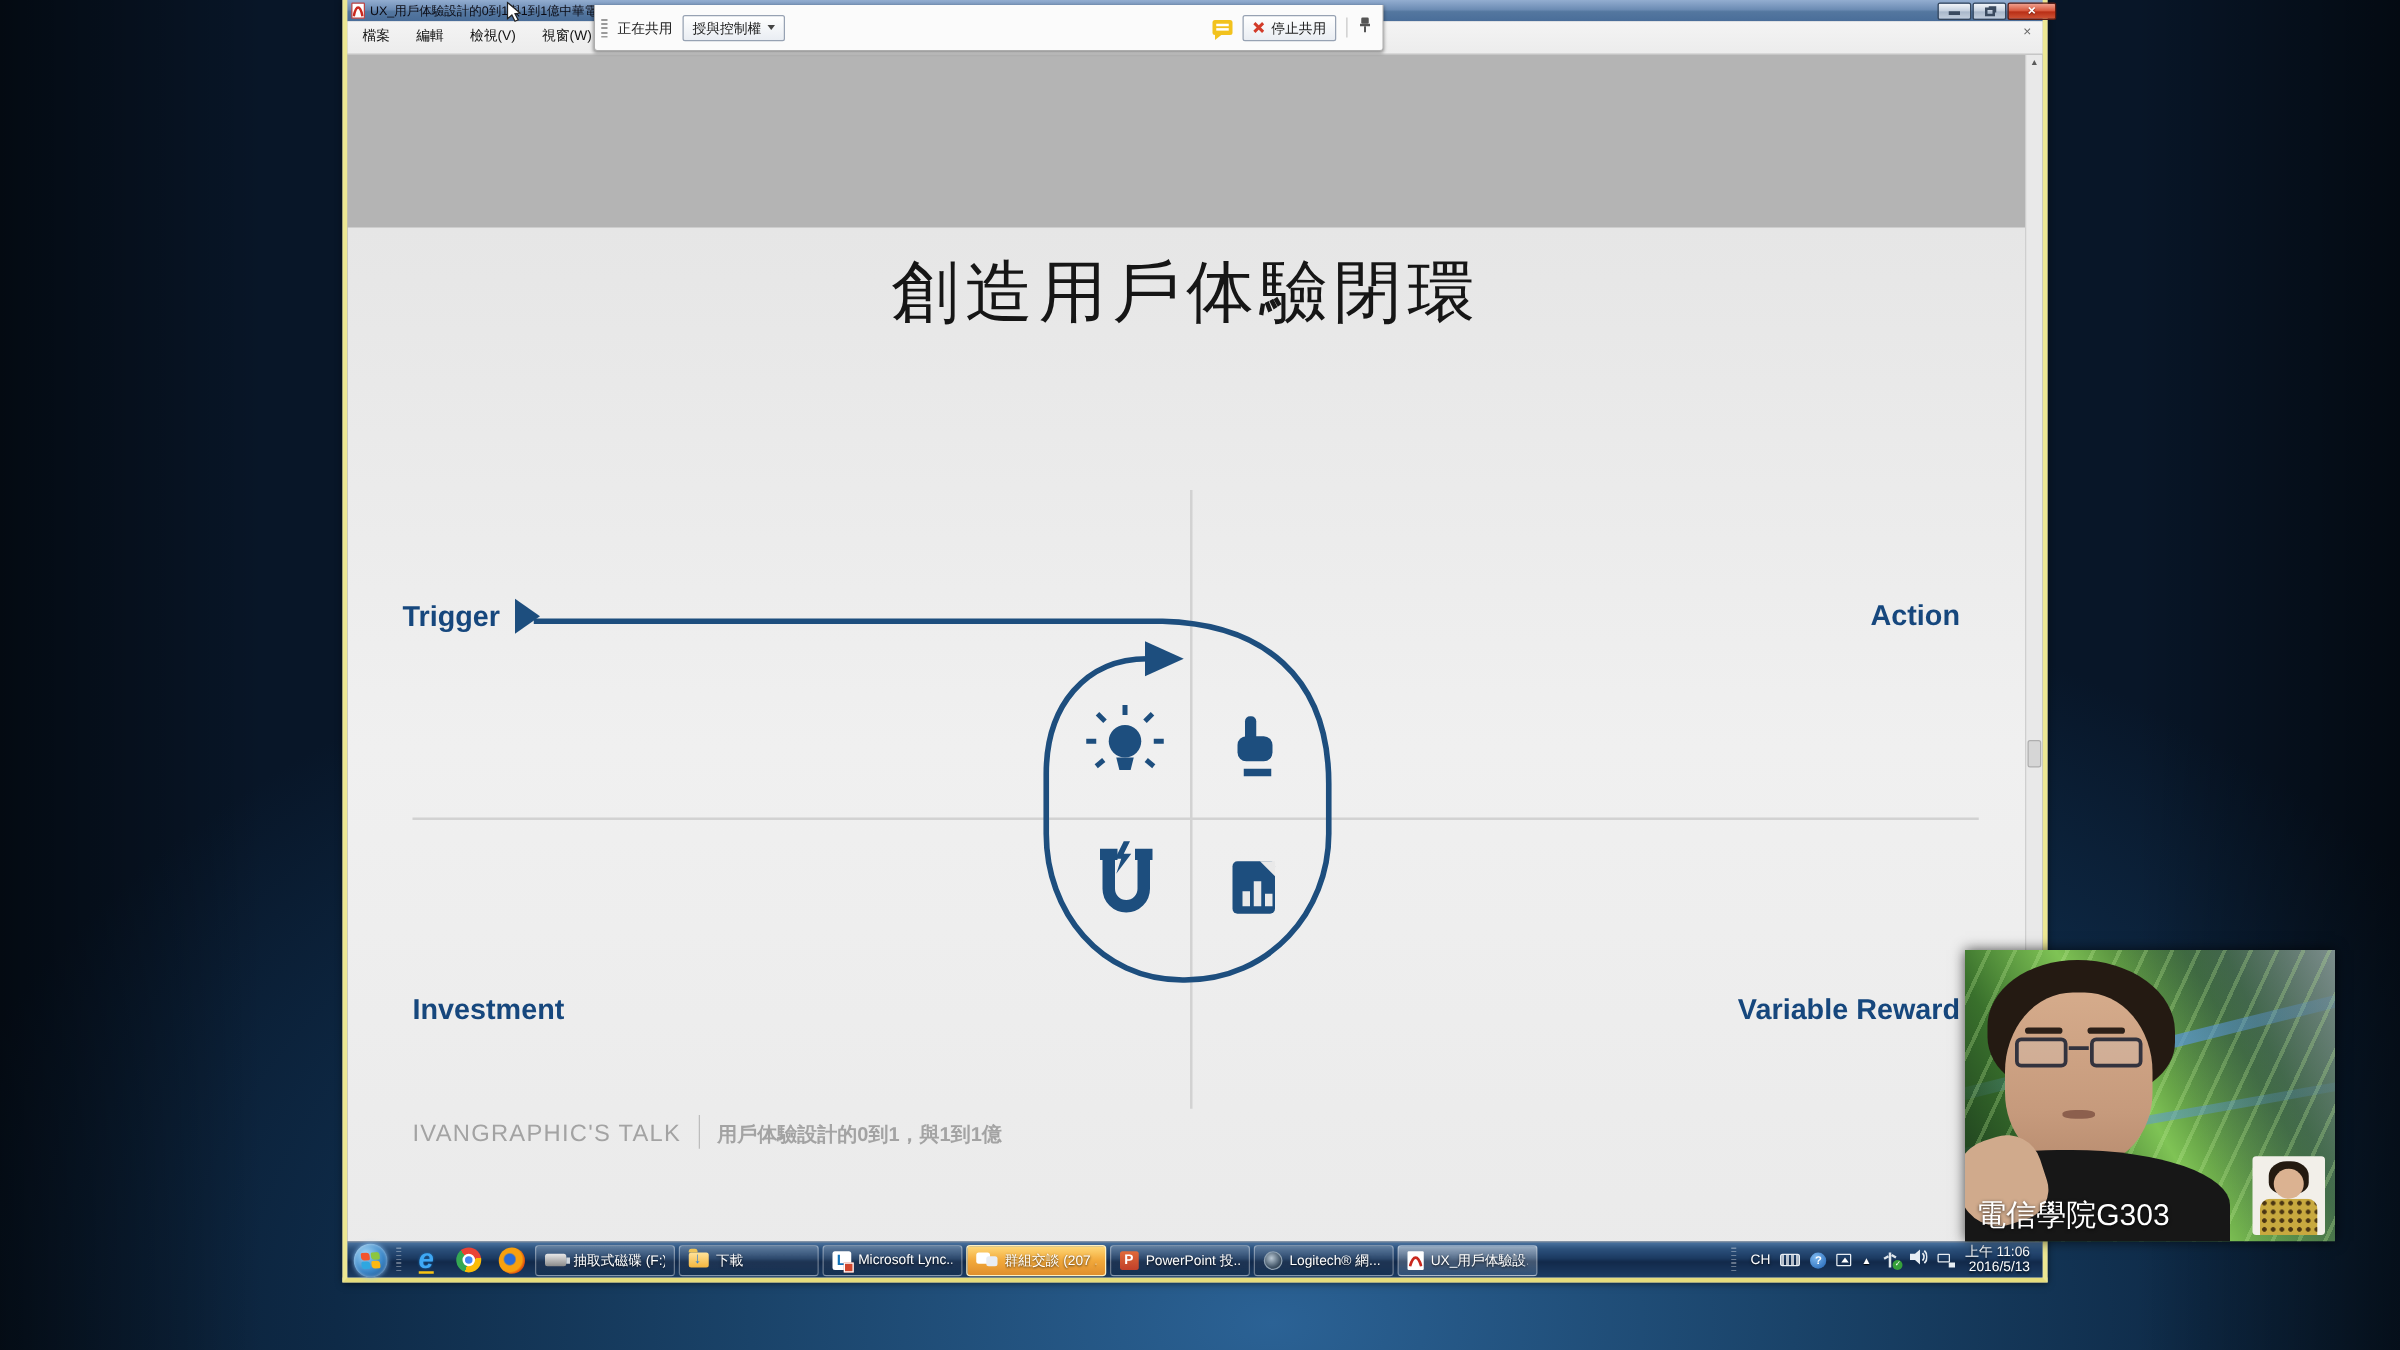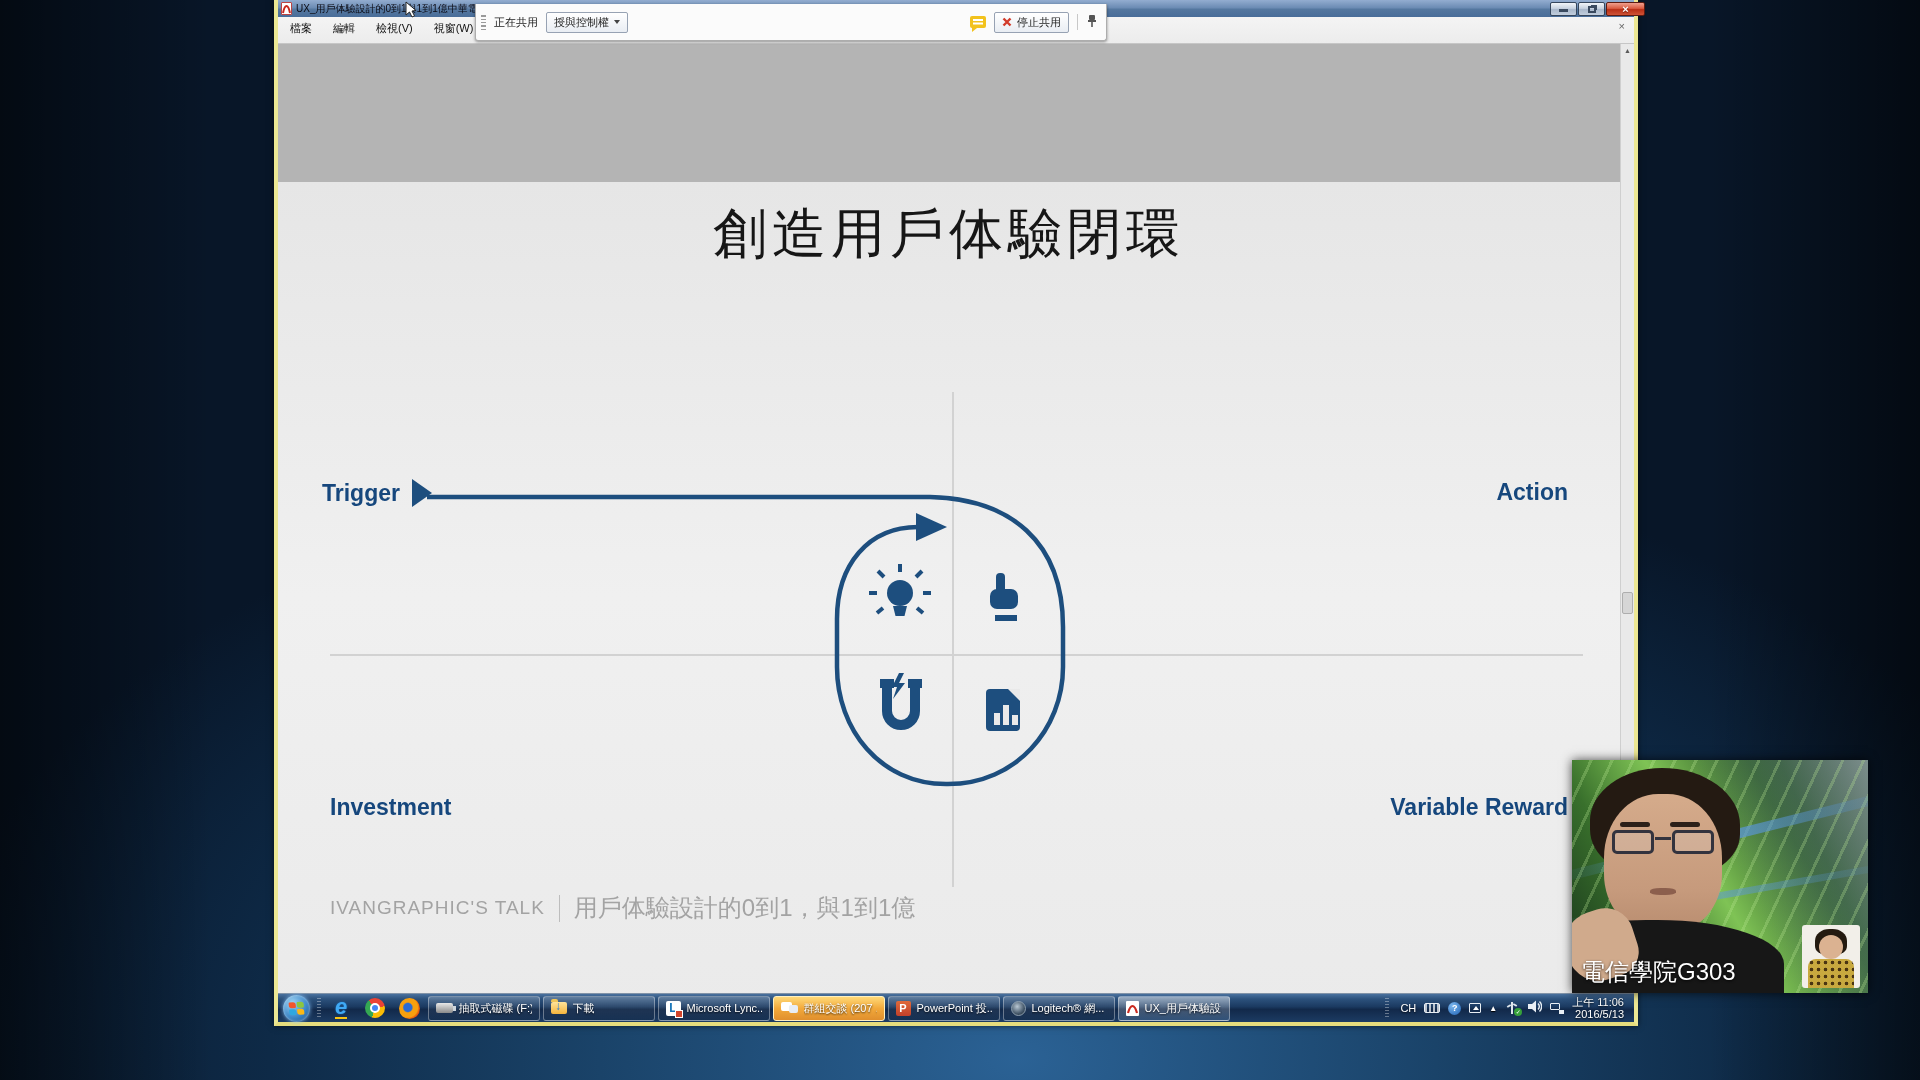--- a/index.html
+++ b/index.html
@@ -51,24 +51,24 @@
     font-size:26px; letter-spacing:2px; color:#707070; }
   .vline{ position:absolute; left:674px; top:210px; width:2px; height:495px; background:#d2d2d2; }
   .hline{ position:absolute; left:52px; top:472px; width:1253px; height:2px; background:#d2d2d2; }
   .quad-label{ position:absolute; font-size:23px; font-weight:bold; color:#16477d; }
   .q-trigger{ left:44px; top:297px; display:flex; align-items:center; gap:12px; }
   .tri-right{ width:0; height:0; border-left:20px solid #1d4e7e; border-top:14px solid transparent; border-bottom:14px solid transparent; }
   .q-action{ right:52px; top:297px; }
   .q-invest{ left:52px; top:612px; }
   .q-reward{ right:52px; top:612px; }
   .hook-svg{ position:absolute; left:120px; top:295px; }
-  .slide-footer{ position:absolute; left:52px; top:710px; display:flex; align-items:center; gap:14px; }
+  .slide-footer{ position:absolute; left:52px; top:710px; display:flex; align-items:flex-end; gap:14px; }
   .footer-brand{ font-size:19px; color:#a3a3a3; letter-spacing:1px; }
   .footer-div{ width:1px; height:27px; background:#bdbdbd; }
-  .footer-talk{ font-size:24px; color:#a3a3a3; }
+  .footer-talk{ font-size:16px; color:#a3a3a3;font-weight:bold; }
 
   
   .scrollbar{ position:absolute; right:0; top:0; width:14px; height:949px; background:#e9e9e9; border-left:1px solid #cfcfcf; }
   .scroll-arrow{ position:absolute; left:0; width:13px; height:14px; font-size:7px; color:#5a5a5a; text-align:center; line-height:14px; }
   .scroll-up{ top:0; } .scroll-down{ bottom:0; }
   .scroll-thumb{ position:absolute; left:1px; top:548px; width:11px; height:22px; background:#d6d6d6; border:1px solid #aeaeae; border-radius:2px; }
 
   
   .share-toolbar{ position:absolute; left:475px; top:4px; width:632px; height:37px;
     background:#fbfbfb; border:1px solid #adadad; border-top:none; border-radius:0 0 3px 3px;

